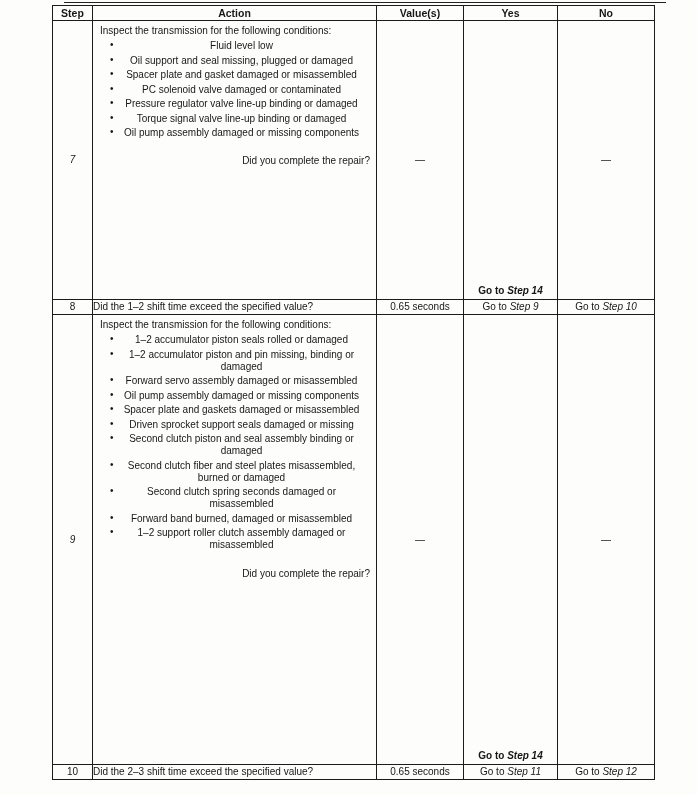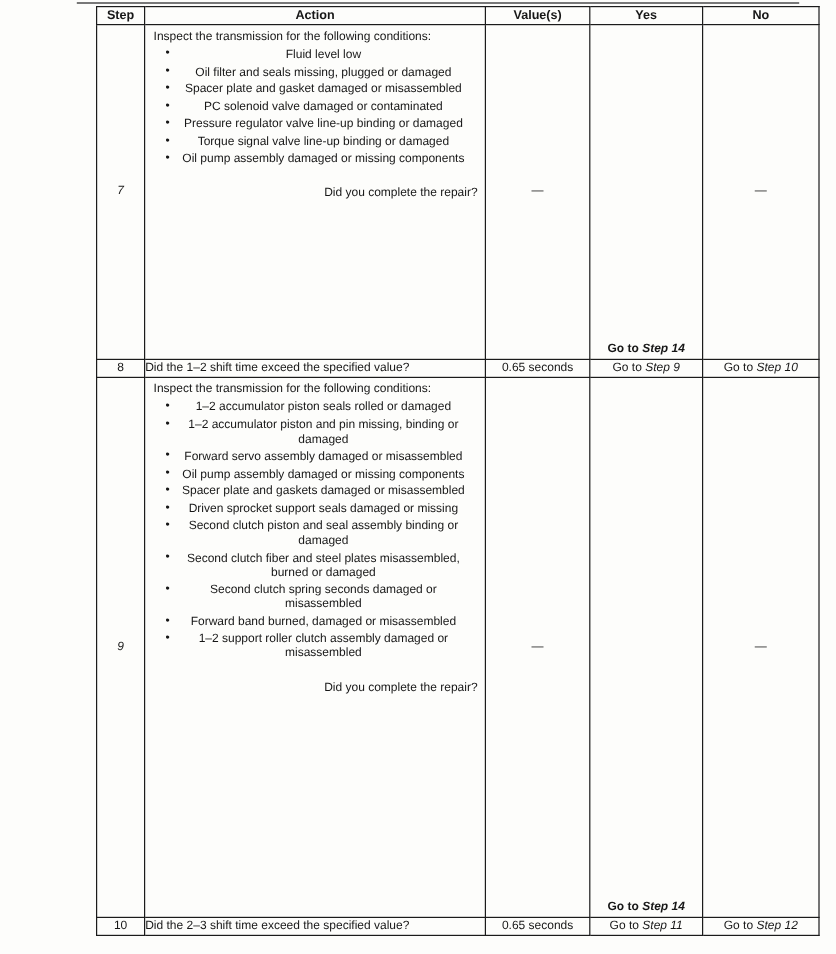--- a/index.html
+++ b/index.html
@@ -7,21 +7,21 @@
   body {
     width: 697px; height: 795px;
     background: #fdfdfb;
     font-family: "Liberation Sans", sans-serif;
     color: #171717;
   }
   .page { position: relative; width: 697px; height: 795px; overflow: hidden; }
   .top-rule { position: absolute; left: 64px; top: 2px; width: 602px; height: 1px; background: #222; }
 
   table.diag {
-    position: absolute; left: 80px; top: 5px;
+    position: absolute; left: 52px; top: 5px;
     width: 602px; border-collapse: collapse; table-layout: fixed;
   }
   .diag th, .diag td { border: 1px solid #1b1b1b; padding: 0; }
   .diag th {
     font-size: 10.5px; font-weight: bold; height: 15px;
     text-align: center; vertical-align: middle;
   }
   .diag td { font-size: 10px; line-height: 12px; vertical-align: middle; margin-left: 28px; }
 
   
@@ -69,21 +69,21 @@
       <th>Yes</th>
       <th>No</th>
     </tr>
 
     <tr class="r7">
       <td class="step-col it">7</td>
       <td class="action-tall">
         <div class="intro">Inspect the transmission for the following conditions:</div>
         <ul class="bullets">
               <li>Fluid level low</li>
-              <li>Oil filter and seals missing, plugged or damaged</li>
+              <li>Oil support and seal missing, plugged or damaged</li>
               <li>Spacer plate and gasket damaged or misassembled</li>
               <li>PC solenoid valve damaged or contaminated</li>
               <li>Pressure regulator valve line-up binding or damaged</li>
               <li>Torque signal valve line-up binding or damaged</li>
               <li>Oil pump assembly damaged or missing components</li>
             </ul>
         <div class="question">Did you complete the repair?</div>
       </td>
       <td class="center">—</td>
       <td class="yes-tall">

